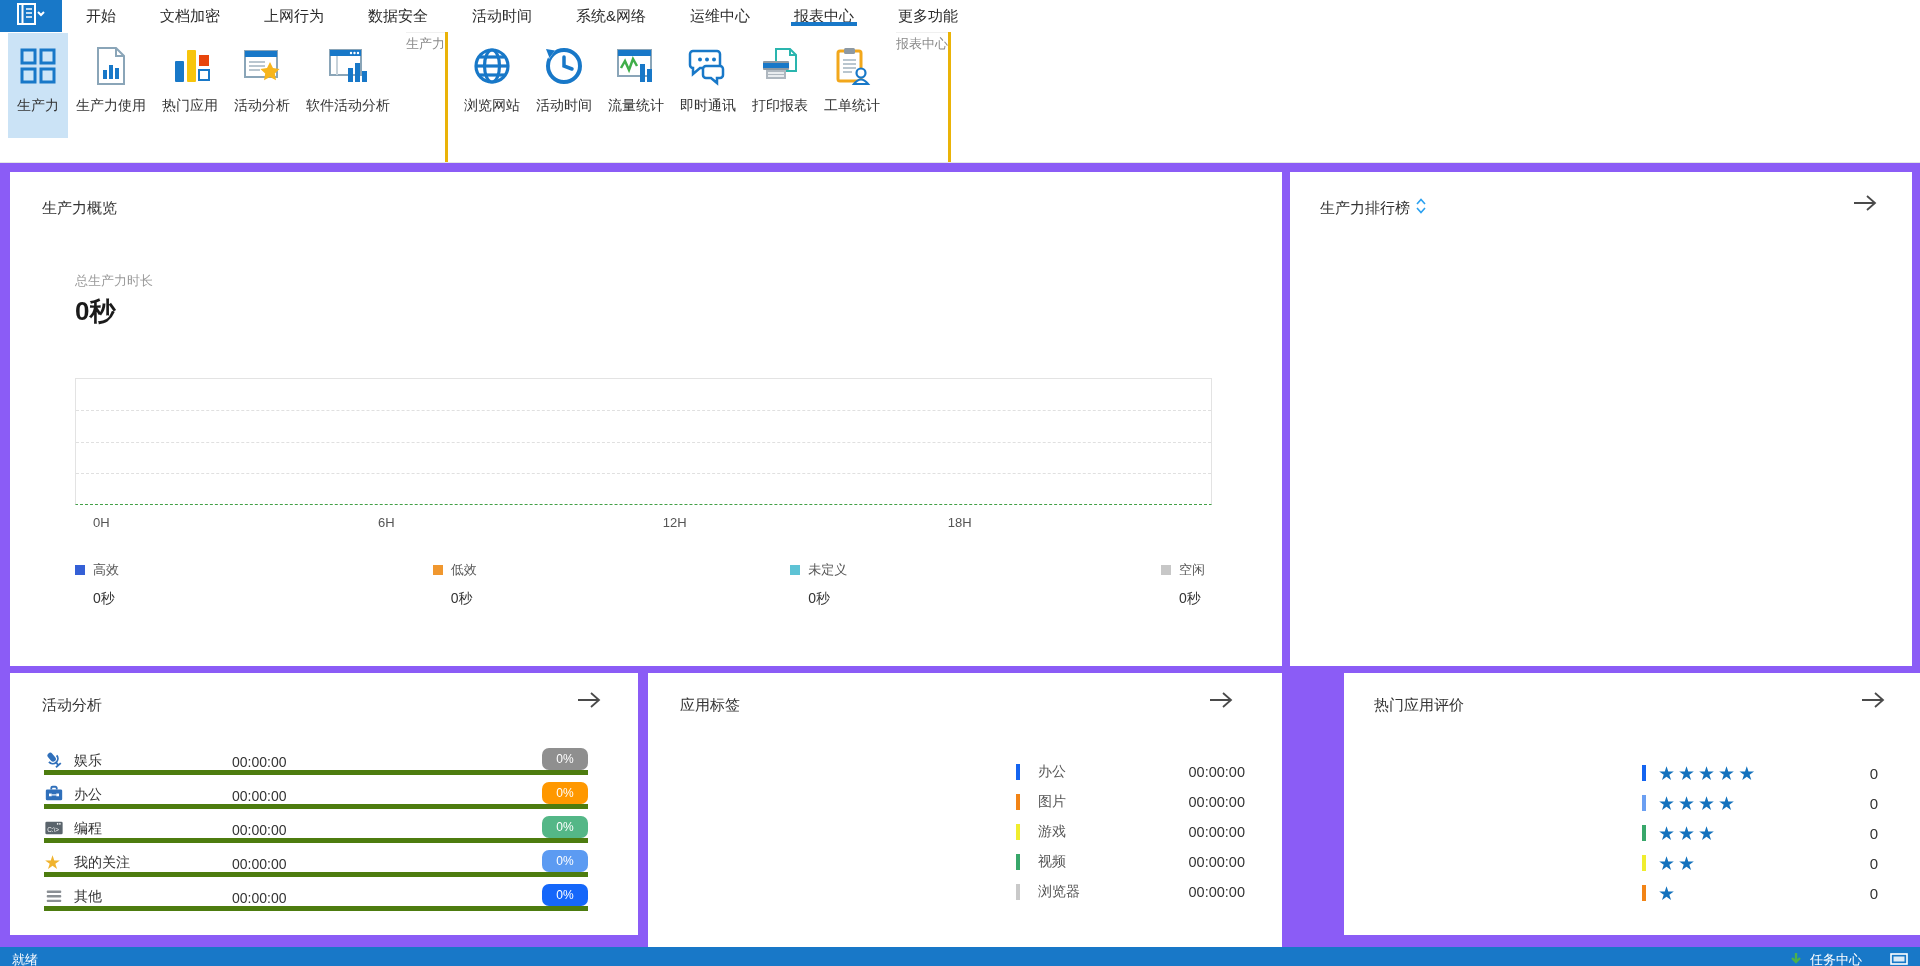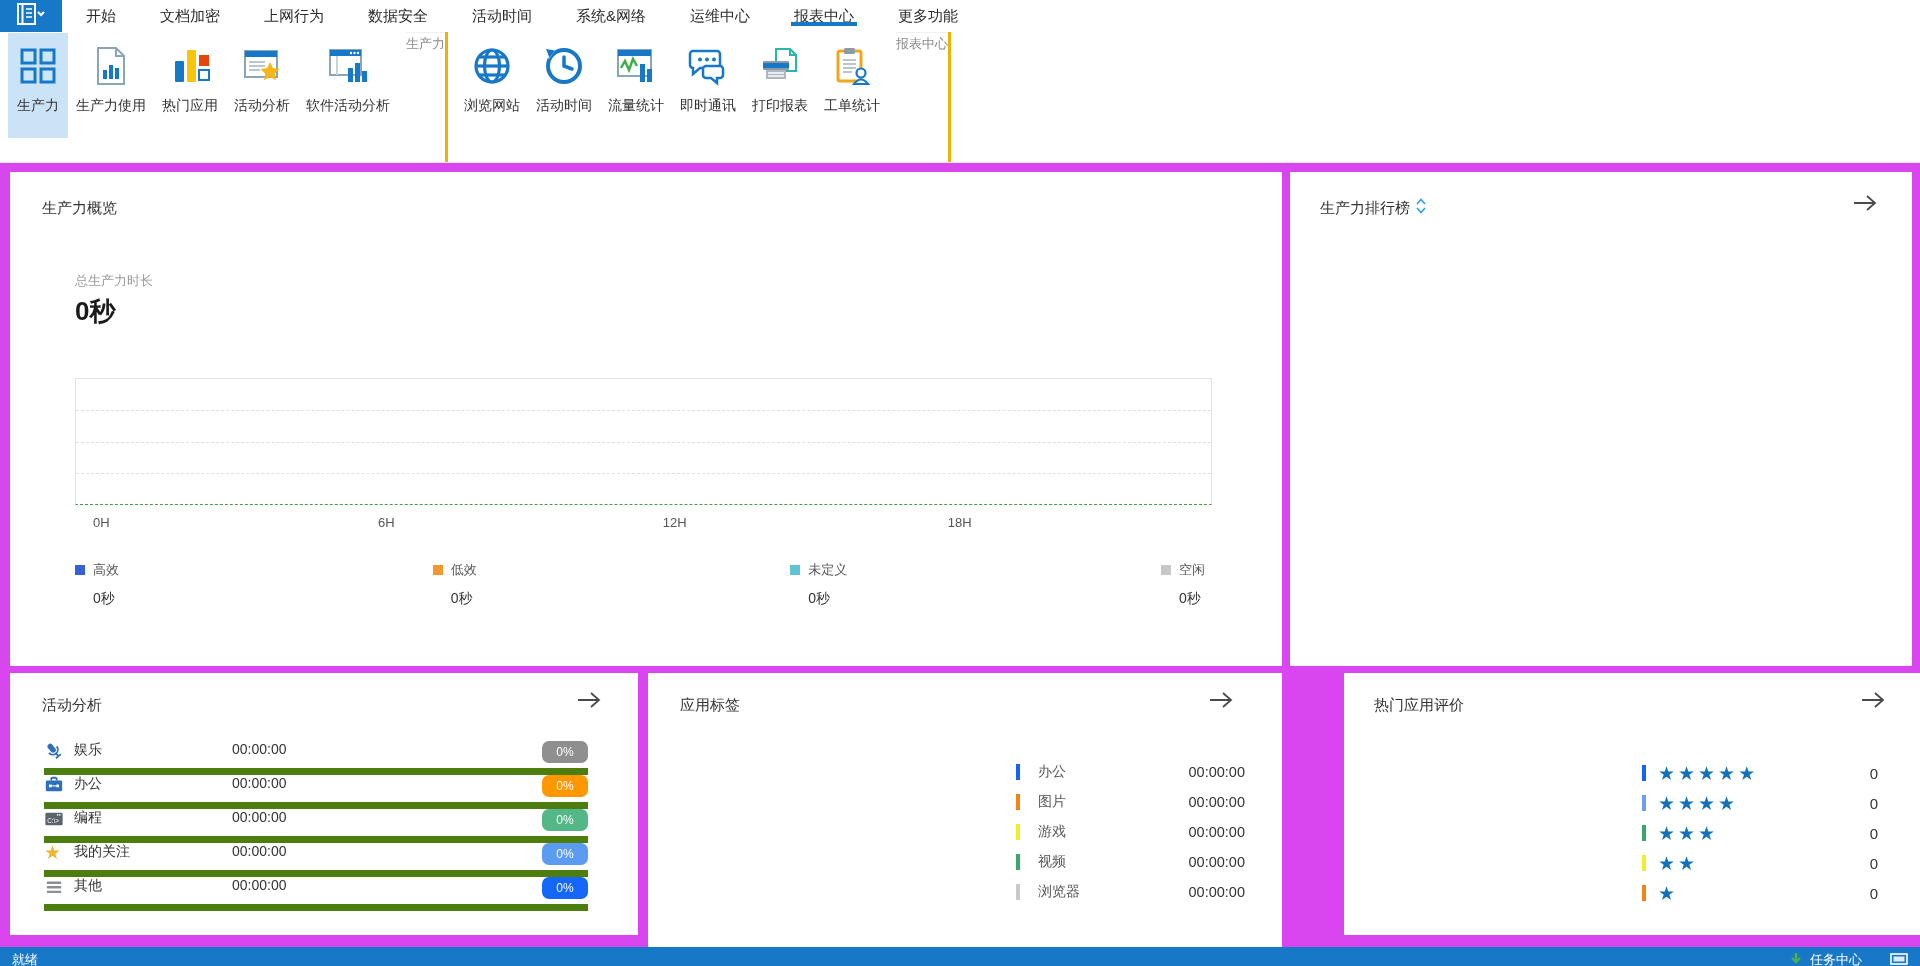--- a/index.html
+++ b/index.html
@@ -15,21 +15,21 @@
   .ribbon{position:absolute;top:32px;left:0;right:0;height:131px;background:#fff;border-bottom:1px solid #e4e6e7;display:flex}
   .ribbon-group{display:flex;flex-direction:row;border-right:3px solid #eab308}
   .rg-buttons{display:flex;align-items:flex-start;height:107px;padding:0 8px}
   .rbtn{display:flex;flex-direction:column;align-items:center;padding:11px 8px 0;height:105px;margin-top:1px;cursor:pointer}
   .rbtn.selected{background:#cbe3f6}
   .ricon{width:44px;height:44px;display:flex;align-items:center;justify-content:center}
   .ricon svg{display:block}
   .rlabel{font-size:14px;color:#333;margin-top:9px;white-space:nowrap}
   .rg-label{height:23px;text-align:center;font-size:13px;color:#8a8a8a;border-top:1px solid #f0f0f0;line-height:21px}
   
-  .content{position:absolute;top:163px;left:0;right:0;bottom:0;background:#d946ef}
+  .content{position:absolute;top:163px;left:0;right:0;bottom:0;background:#8b5cf6}
   .panel{position:absolute;background:#fff}
   .panel-title{position:absolute;font-size:15px;color:#333;white-space:nowrap}
   .panel-arrow{position:absolute;cursor:pointer}
   #p-overview{left:10px;top:9px;width:1272px;height:494px}
   #p-ranking{left:1290px;top:9px;width:622px;height:494px}
   #p-activity{left:10px;top:510px;width:628px;height:262px}
   #p-tags{left:648px;top:510px;width:634px;height:324px}
   #p-ratings{left:1344px;top:510px;width:578px;height:262px}
   
   .total-label{position:absolute;left:65px;top:100px;font-size:13px;color:#999}
@@ -40,21 +40,21 @@
   .legend{position:absolute;left:65px;right:77px;top:389px;display:flex;justify-content:space-between}
   .legend-item .li-top{display:flex;align-items:center}
   .li-swatch{width:10px;height:10px;margin-right:8px}
   .li-label{font-size:13px;color:#555}
   .li-value{margin:11px 0 0 18px;font-size:14px;color:#333}
   
   .title-row{position:absolute;left:30px;top:26px;display:flex;align-items:center;gap:6px}
   .title-row .panel-title{position:static}
   
   .aa-rows{position:absolute;left:34px;right:50px;top:68px}
-  .aa-row{display:flex;align-items:flex-start;height:34px;border-bottom:7px solid #4d7c0f}
+  .aa-row{display:flex;align-items:flex-end;height:34px;border-bottom:5px solid #4d7c0f}
   .aa-icon{width:30px;display:flex;align-items:center}
   .aa-label{width:158px;font-size:14px;color:#333}
   .aa-time{flex:1;font-size:14px;color:#333}
   .aa-badge{width:46px;height:22px;border-radius:7px;color:#fff;font-size:12px;line-height:22px;text-align:center}
   .star-glyph{font-size:19px;color:#f0b32e;line-height:1}
   
   .tag-rows{position:absolute;left:368px;right:37px;top:84px}
   .tag-row{display:flex;align-items:center;height:30px}
   .tag-bar{width:4px;height:16px;margin-right:18px}
   .tag-label{flex:1;font-size:14px;color:#555}

